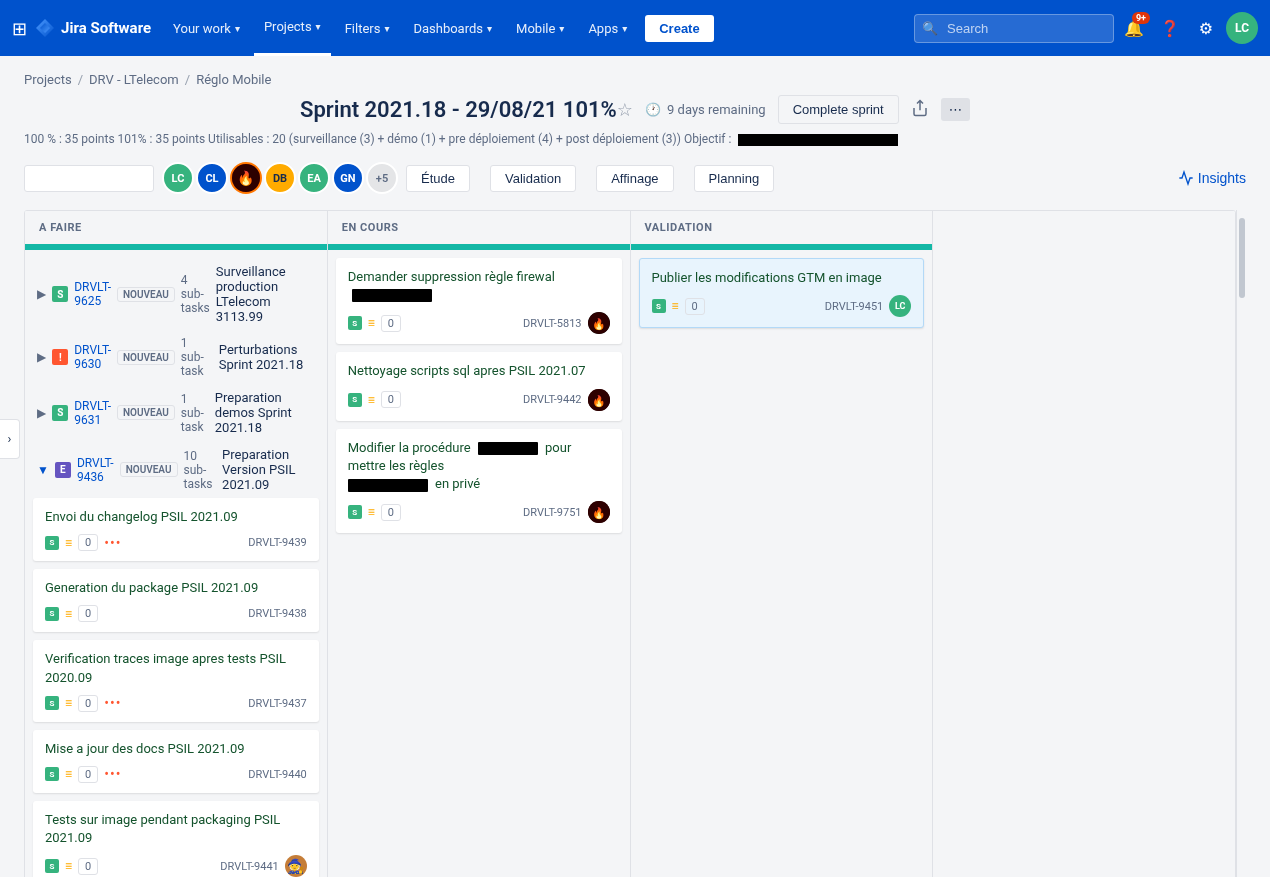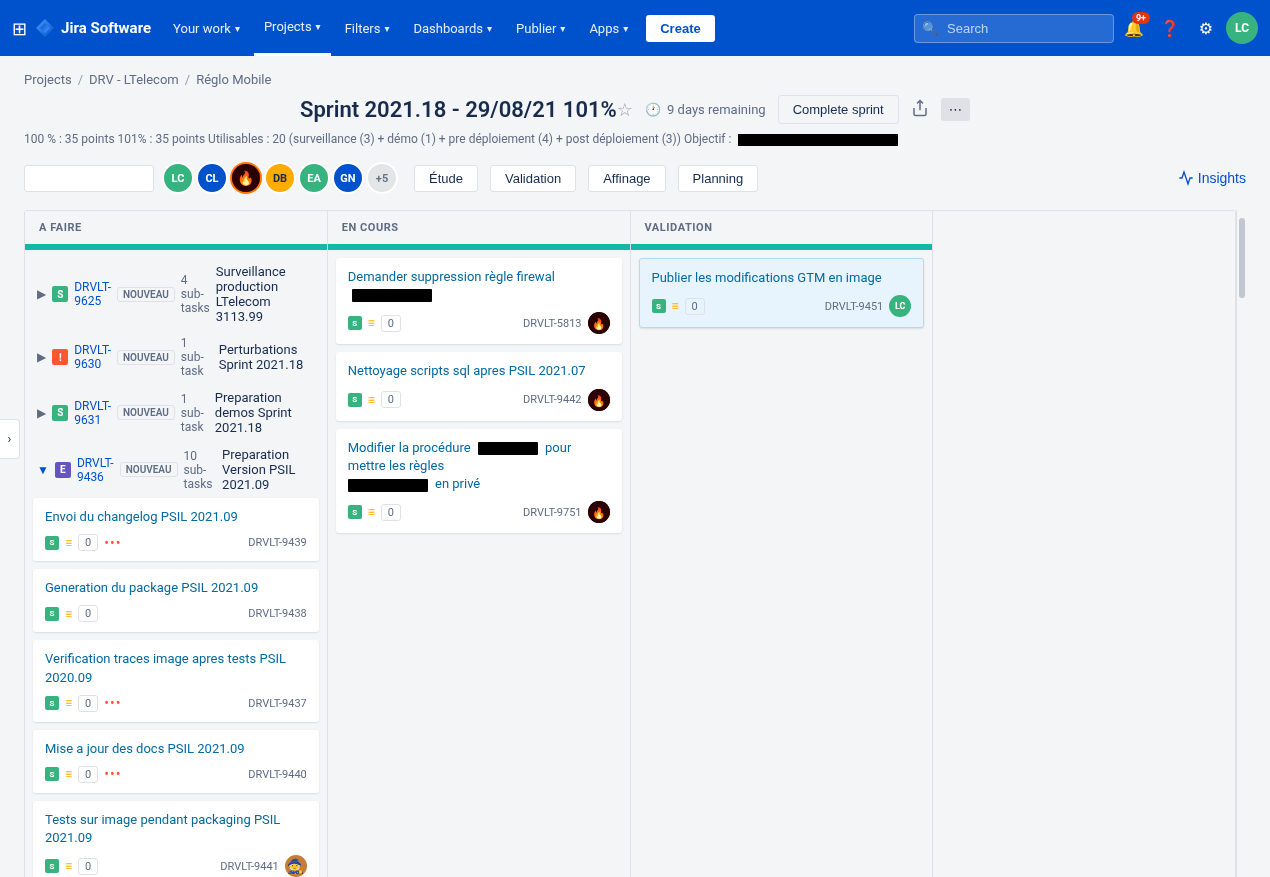--- a/index.html
+++ b/index.html
@@ -195,21 +195,21 @@
       color: white;
       border: 2px solid white;
       cursor: pointer;
     }
     .avatar-more {
       background: #e4e5e7;
       color: #5e6c84;
       font-size: 11px;
       font-weight: 600;
     }
-    .filter-tabs { display: flex; gap: 12px; margin-left: 8px; }
+    .filter-tabs { display: flex; gap: 20px; }
     .filter-tab {
       padding: 5px 14px;
       border: 1px solid #dfe1e6;
       border-radius: 3px;
       background: white;
       font-size: 13px;
       cursor: pointer;
       color: #172b4d;
     }
     .insights-btn {
@@ -278,21 +278,21 @@
     
     .task-card {
       background: white;
       border-radius: 3px;
       padding: 10px 12px;
       margin-bottom: 8px;
       box-shadow: 0 1px 2px rgba(0,0,0,0.1);
       cursor: pointer;
     }
     .task-card.validation { background: #e8f4fd; border: 1px solid #b3d9f7; }
-    .task-card-title { font-size: 13px; color: #0369a1; margin-bottom: 8px; line-height: 1.4; }
+    .task-card-title { font-size: 13px; color: #14532d; margin-bottom: 8px; line-height: 1.4; }
     .task-card-footer { display: flex; align-items: center; gap: 6px; }
     .task-icon-sm {
       width: 14px; height: 14px;
       border-radius: 2px;
       display: flex; align-items: center; justify-content: center;
       font-size: 8px;
       color: white;
       font-weight: 700;
       flex-shrink: 0;
     }
@@ -370,21 +370,21 @@
   </div>
   <div class="topnav-nav-item">
     <span>Filters</span>
     <span class="topnav-caret">▾</span>
   </div>
   <div class="topnav-nav-item">
     <span>Dashboards</span>
     <span class="topnav-caret">▾</span>
   </div>
   <div class="topnav-nav-item">
-    <span>Publier</span>
+    <span>Mobile</span>
     <span class="topnav-caret">▾</span>
   </div>
   <div class="topnav-nav-item">
     <span>Apps</span>
     <span class="topnav-caret">▾</span>
   </div>
 
   <button class="topnav-create">Create</button>
 
   <div class="topnav-spacer"></div>

